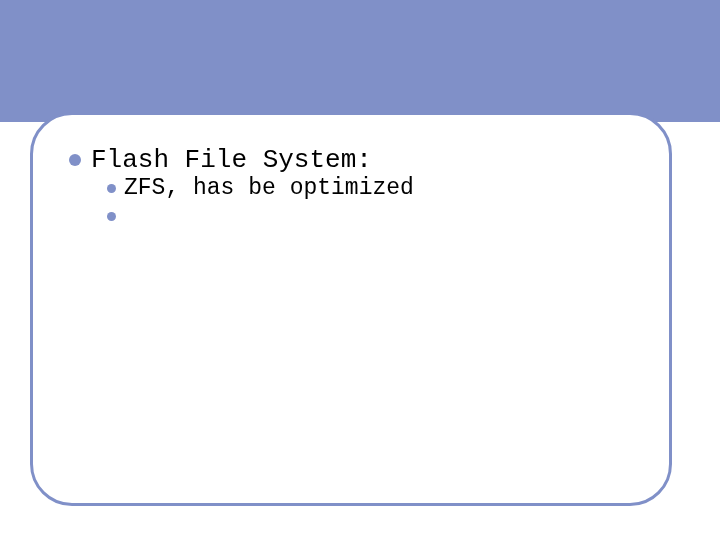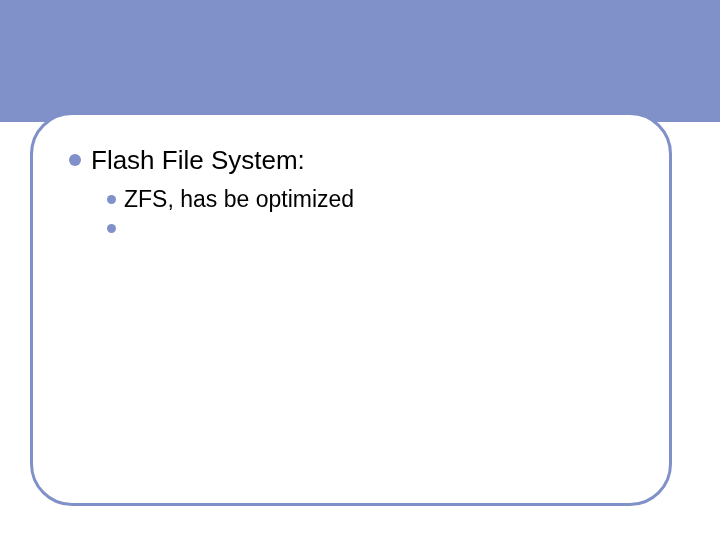--- a/index.html
+++ b/index.html
@@ -9,20 +9,21 @@
     height: 540px;
     background: #ffffff;
     font-family: Arial, Helvetica, sans-serif;
     overflow: hidden;
   }
   .slide {
     position: relative;
     width: 720px;
     height: 540px;
     background: #ffffff;
+    font-family: Liberation Mono, monospace;
   }
   .header-band {
     position: absolute;
     top: 0;
     left: 0;
     width: 720px;
     height: 122px;
     background: #8090c8;
   }
   .content-card {
@@ -46,21 +47,20 @@
   }
   .l1 .bullet {
     width: 12px;
     height: 12px;
     border-radius: 50%;
     background: #8090c8;
     flex: 0 0 auto;
     margin-top: 9px;
   }
   .sub {
-    margin-top: 10px;
     margin-left: 38px;
   }
   .l2 {
     display: flex;
     align-items: flex-start;
     gap: 8px;
     font-size: 23px;
     color: #000;
     margin-bottom: 2px;
   }

